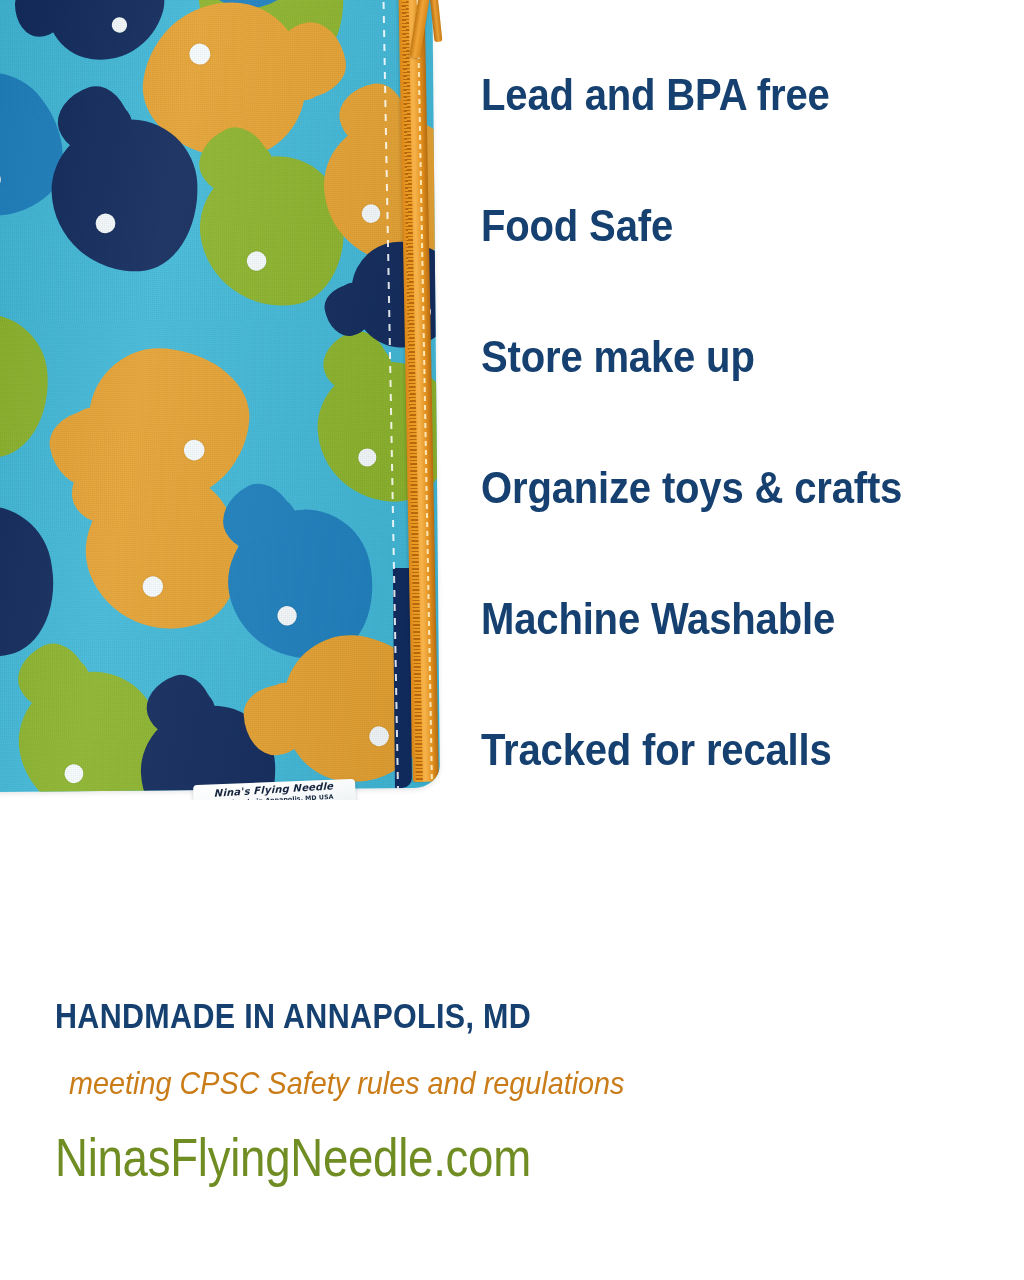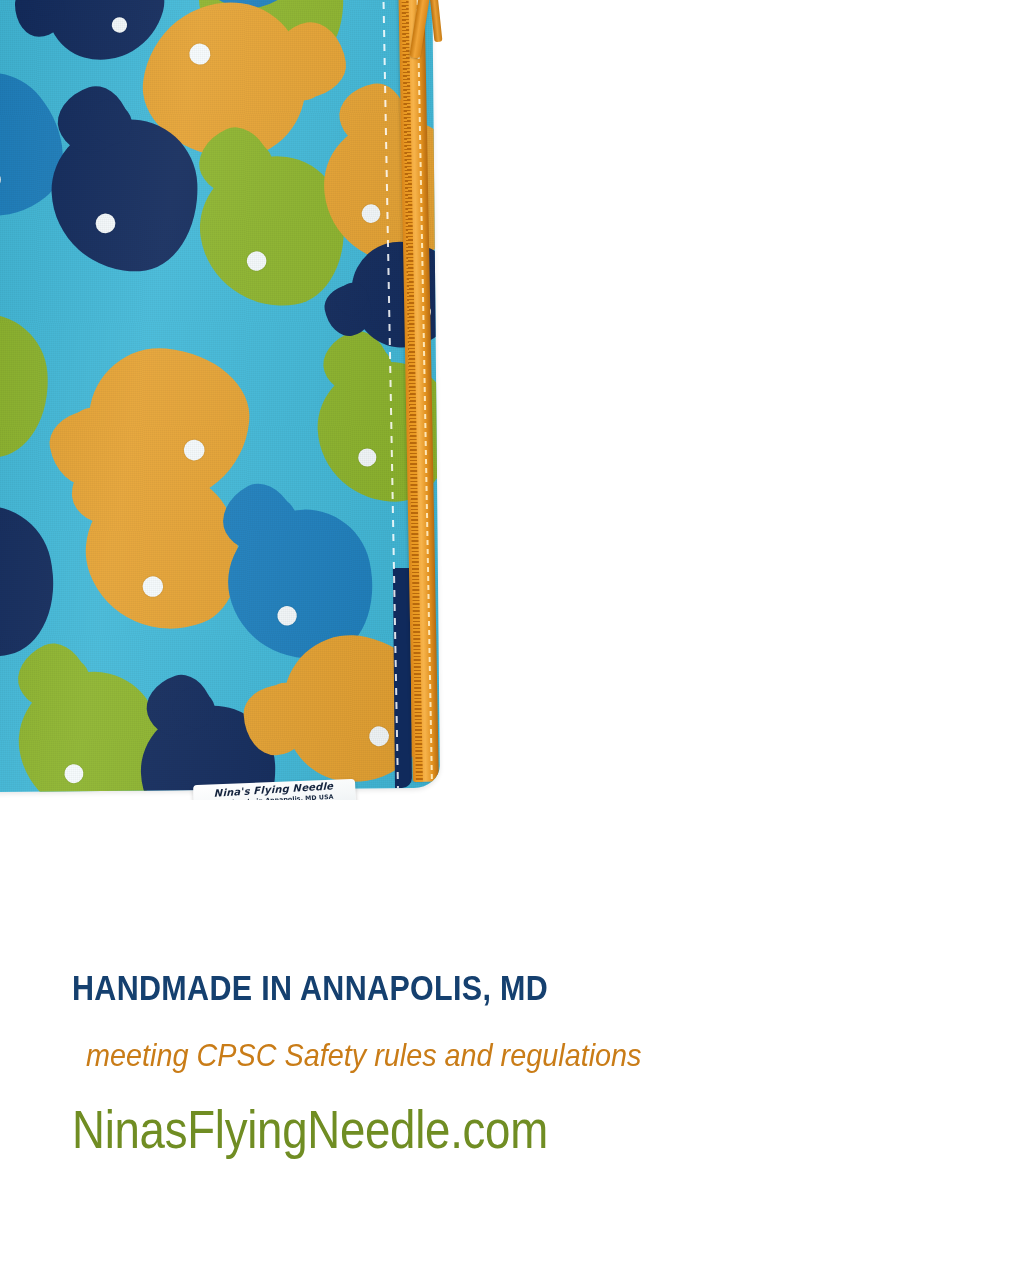--- a/index.html
+++ b/index.html
@@ -245,23 +245,22 @@
     letter-spacing: -0.2px;
     white-space: nowrap;
     transform: scaleX(0.89);
     transform-origin: left center;
   }
 
   
   .footer-block {
     position: absolute;
     left: 55px;
-    top: 968px;
+    top: 996px;
     width: 880px;
-    margin-left: 17px;
   }
   .footer-handmade {
     font-family: "Liberation Sans Narrow", "Liberation Sans", sans-serif;
     font-size: 35px;
     font-weight: bold;
     color: #15406f;
     letter-spacing: 0.4px;
     line-height: 40px;
     white-space: nowrap;
     transform: scaleX(0.87);
@@ -401,20 +400,28 @@
     <div class="zipper-pull-2"></div>
 
     <div class="brand-tag">
       <div class="tag-title">Nina's Flying Needle</div>
       <div class="tag-line">Handmade in Annapolis, MD USA</div>
       <div class="tag-line">with domestic &amp; imported materials</div>
 
     </div>
   </div>
 
+  <div class="feature-list">
+    <div class="feature-item">Lead and BPA free</div>
+    <div class="feature-item">Food Safe</div>
+    <div class="feature-item">Store make up</div>
+    <div class="feature-item">Organize toys &amp; crafts</div>
+    <div class="feature-item">Machine Washable</div>
+    <div class="feature-item">Tracked for recalls</div>
+  </div>
 
   <div class="footer-block">
     <div class="footer-handmade">HANDMADE IN ANNAPOLIS, MD</div>
     <div class="footer-cpsc">meeting CPSC Safety rules and regulations</div>
     <div class="footer-url">NinasFlyingNeedle.com</div>
   </div>
 
 </div>
 
 </body></html>

